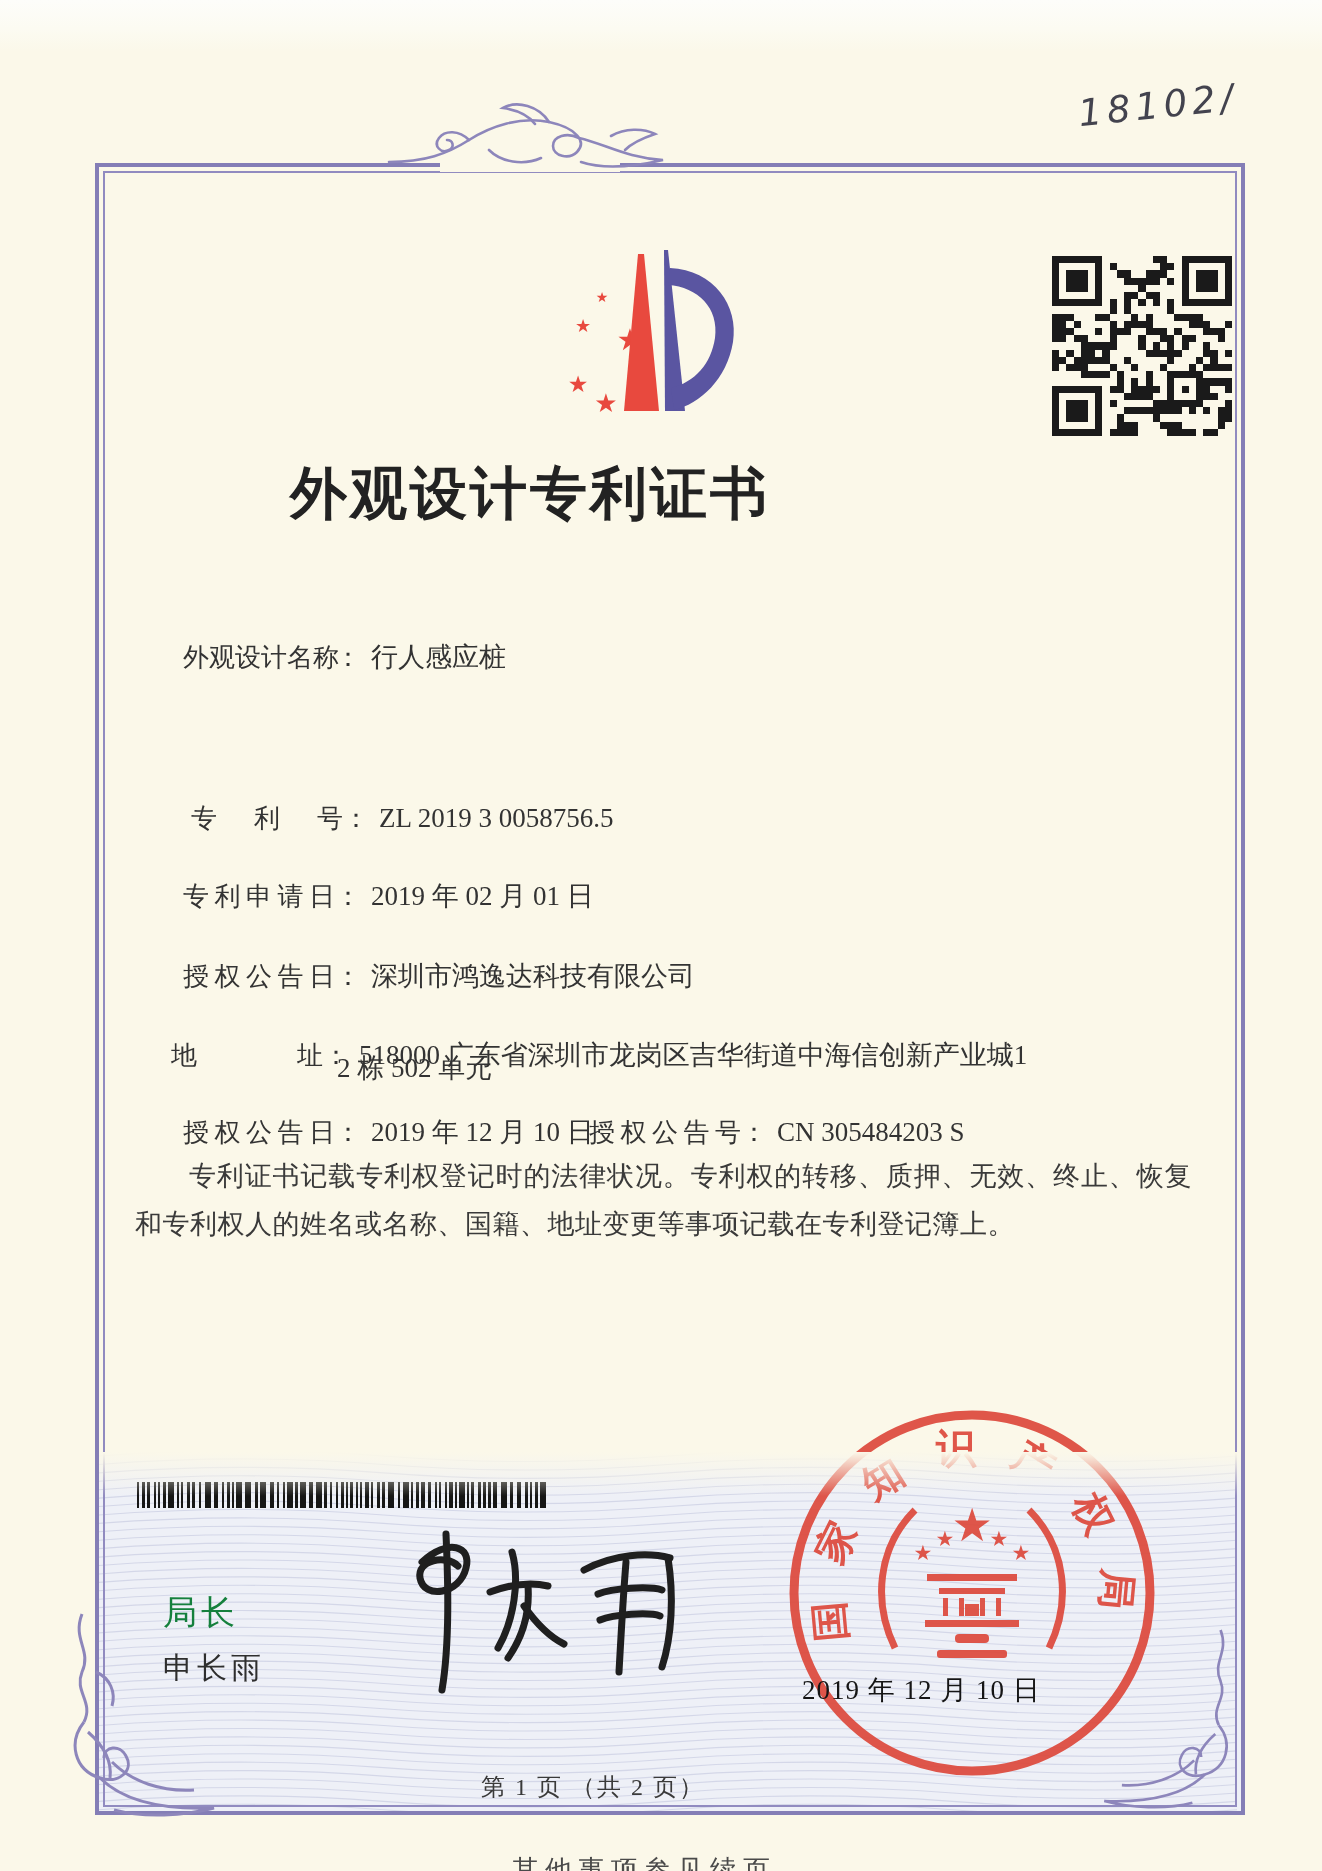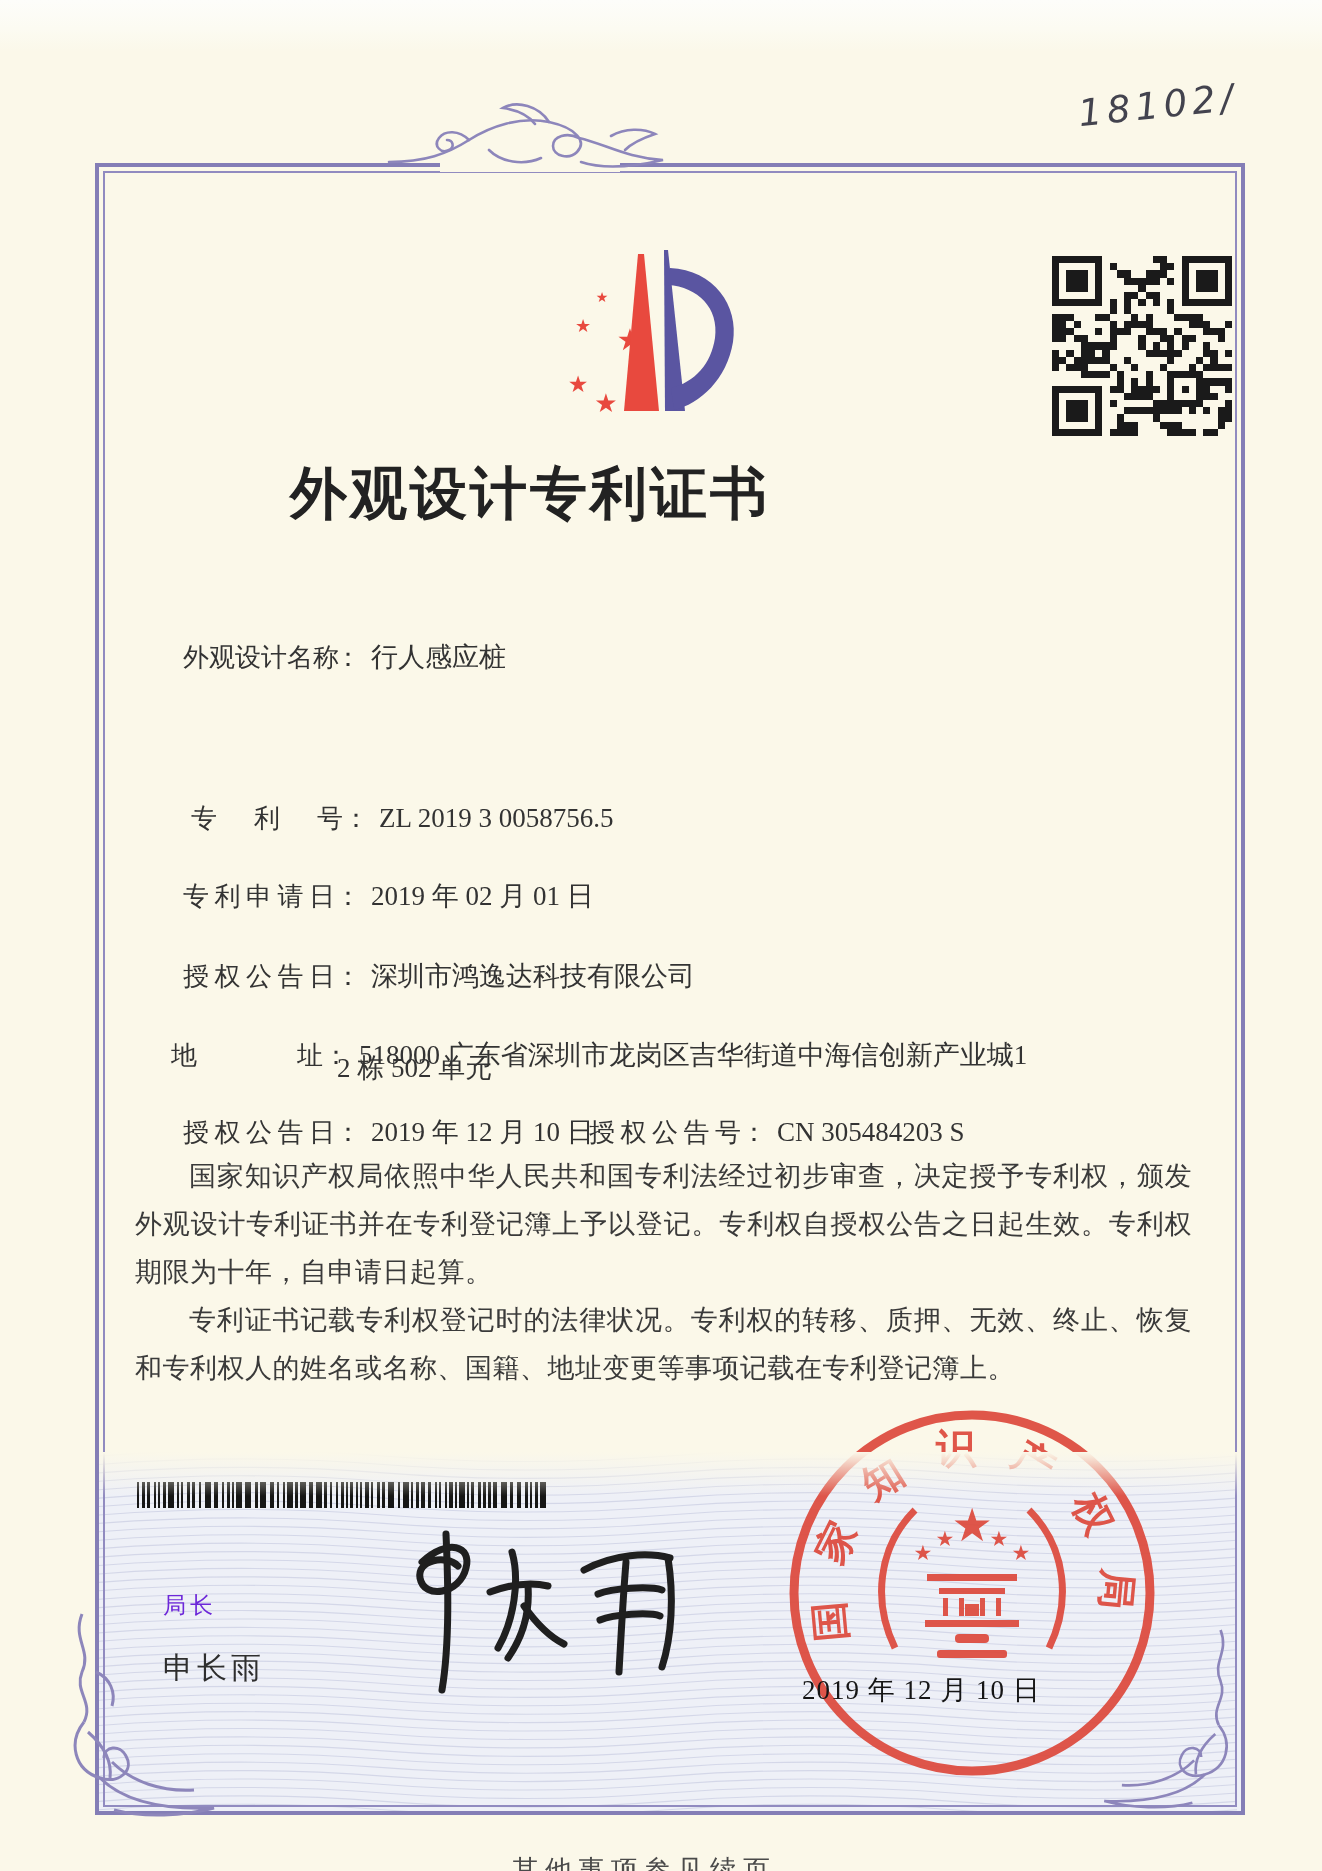--- a/index.html
+++ b/index.html
@@ -19,21 +19,21 @@
          letter-spacing:3px;color:#222;}
   .frow{font-size:26px;color:#333;white-space:pre;line-height:1;}
   .flabel{display:inline-block;width:152px;text-align:justify;text-align-last:justify;vertical-align:bottom;}
   .fcolon{display:inline-block;margin-right:10px;}
   .fvalue{font-size:27px;}
   .addr2{left:337px;top:1050px;font-size:27px;color:#333;white-space:pre;}
   .para{left:135px;top:1152px;width:1057px;font-size:27px;line-height:48px;color:#3a3a3a;
         text-align:justify;letter-spacing:0.5px;}
   .para p{margin:0;text-indent:2em;}
   .barcode{left:137px;top:1482px;width:420px;height:26px;font-size:0;white-space:nowrap;}
-  .signer-title{left:163px;top:1590px;font-size:23px;color:#6d28d9;letter-spacing:4px;}
+  .signer-title{left:163px;top:1590px;font-size:34px;color:#15803d;letter-spacing:4px;}
   .signer-name{left:163px;top:1648px;font-size:30px;color:#2e2e2e;letter-spacing:4px;}
   .seal-date{left:802px;top:1672px;font-size:27px;letter-spacing:1px;color:#151515;white-space:pre;z-index:6;}
   .footer{left:103px;top:1771px;width:980px;text-align:center;font-size:24px;letter-spacing:2px;color:#3a3a3a;white-space:pre;}
   .bottom-clip{left:512px;top:1852px;height:19px;overflow:hidden;font-size:27px;letter-spacing:6px;color:#4a4a4a;white-space:pre;}
   .wm-fade{left:99px;top:1452px;width:1142px;height:44px;
         background:linear-gradient(#fbf8e9,rgba(251,248,233,0));z-index:2;}
   svg{display:block;}
 </style>
 </head>
 <body>
@@ -467,21 +467,20 @@
   </div>
   <div class="abs addr2">2 栋 502 单元</div>
   <div class="abs frow" style="left:157px;top:1093px;">
     <span class="flabel">授权公告日</span><span class="fcolon">：</span><span class="fvalue">2019 年 12 月 10 日</span>
   </div>
   <div class="abs frow" style="left:563px;top:1093px;">
     <span class="flabel">授权公告号</span><span class="fcolon">：</span><span class="fvalue">CN 305484203 S</span>
   </div>
 
   <div class="abs para">
-    <p>国家知识产权局依照中华人民共和国专利法经过初步审查，决定授予专利权，颁发外观设计专利证书并在专利登记簿上予以登记。专利权自授权公告之日起生效。专利权期限为十年，自申请日起算。</p>
     <p>专利证书记载专利权登记时的法律状况。专利权的转移、质押、无效、终止、恢复和专利权人的姓名或名称、国籍、地址变更等事项记载在专利登记簿上。</p>
   </div>
 
   <div id="barcode" class="abs barcode"><i style="display: inline-block; height: 100%; background: rgb(22, 22, 22); width: 2px; margin-right: 3px;"></i><i style="display: inline-block; height: 100%; background: rgb(22, 22, 22); width: 3px; margin-right: 2px;"></i><i style="display: inline-block; height: 100%; background: rgb(22, 22, 22); width: 3px; margin-right: 4px;"></i><i style="display: inline-block; height: 100%; background: rgb(22, 22, 22); width: 2px; margin-right: 2px;"></i><i style="display: inline-block; height: 100%; background: rgb(22, 22, 22); width: 2px; margin-right: 3px;"></i><i style="display: inline-block; height: 100%; background: rgb(22, 22, 22); width: 3px; margin-right: 2px;"></i><i style="display: inline-block; height: 100%; background: rgb(22, 22, 22); width: 6px; margin-right: 3px;"></i><i style="display: inline-block; height: 100%; background: rgb(22, 22, 22); width: 2px; margin-right: 2px;"></i><i style="display: inline-block; height: 100%; background: rgb(22, 22, 22); width: 2px; margin-right: 4px;"></i><i style="display: inline-block; height: 100%; background: rgb(22, 22, 22); width: 3px; margin-right: 2px;"></i><i style="display: inline-block; height: 100%; background: rgb(22, 22, 22); width: 3px; margin-right: 4px;"></i><i style="display: inline-block; height: 100%; background: rgb(22, 22, 22); width: 2px; margin-right: 4px;"></i><i style="display: inline-block; height: 100%; background: rgb(22, 22, 22); width: 6px; margin-right: 3px;"></i><i style="display: inline-block; height: 100%; background: rgb(22, 22, 22); width: 4px; margin-right: 4px;"></i><i style="display: inline-block; height: 100%; background: rgb(22, 22, 22); width: 2px; margin-right: 3px;"></i><i style="display: inline-block; height: 100%; background: rgb(22, 22, 22); width: 3px; margin-right: 2px;"></i><i style="display: inline-block; height: 100%; background: rgb(22, 22, 22); width: 2px; margin-right: 2px;"></i><i style="display: inline-block; height: 100%; background: rgb(22, 22, 22); width: 6px; margin-right: 3px;"></i><i style="display: inline-block; height: 100%; background: rgb(22, 22, 22); width: 6px; margin-right: 4px;"></i><i style="display: inline-block; height: 100%; background: rgb(22, 22, 22); width: 3px; margin-right: 2px;"></i><i style="display: inline-block; height: 100%; background: rgb(22, 22, 22); width: 6px; margin-right: 4px;"></i><i style="display: inline-block; height: 100%; background: rgb(22, 22, 22); width: 4px; margin-right: 3px;"></i><i style="display: inline-block; height: 100%; background: rgb(22, 22, 22); width: 2px; margin-right: 4px;"></i><i style="display: inline-block; height: 100%; background: rgb(22, 22, 22); width: 2px; margin-right: 2px;"></i><i style="display: inline-block; height: 100%; background: rgb(22, 22, 22); width: 6px; margin-right: 2px;"></i><i style="display: inline-block; height: 100%; background: rgb(22, 22, 22); width: 3px; margin-right: 2px;"></i><i style="display: inline-block; height: 100%; background: rgb(22, 22, 22); width: 6px; margin-right: 3px;"></i><i style="display: inline-block; height: 100%; background: rgb(22, 22, 22); width: 4px; margin-right: 3px;"></i><i style="display: inline-block; height: 100%; background: rgb(22, 22, 22); width: 6px; margin-right: 2px;"></i><i style="display: inline-block; height: 100%; background: rgb(22, 22, 22); width: 3px; margin-right: 3px;"></i><i style="display: inline-block; height: 100%; background: rgb(22, 22, 22); width: 2px; margin-right: 4px;"></i><i style="display: inline-block; height: 100%; background: rgb(22, 22, 22); width: 2px; margin-right: 3px;"></i><i style="display: inline-block; height: 100%; background: rgb(22, 22, 22); width: 3px; margin-right: 2px;"></i><i style="display: inline-block; height: 100%; background: rgb(22, 22, 22); width: 2px; margin-right: 2px;"></i><i style="display: inline-block; height: 100%; background: rgb(22, 22, 22); width: 3px; margin-right: 3px;"></i><i style="display: inline-block; height: 100%; background: rgb(22, 22, 22); width: 2px; margin-right: 2px;"></i><i style="display: inline-block; height: 100%; background: rgb(22, 22, 22); width: 2px; margin-right: 3px;"></i><i style="display: inline-block; height: 100%; background: rgb(22, 22, 22); width: 4px; margin-right: 2px;"></i><i style="display: inline-block; height: 100%; background: rgb(22, 22, 22); width: 2px; margin-right: 4px;"></i><i style="display: inline-block; height: 100%; background: rgb(22, 22, 22); width: 3px; margin-right: 2px;"></i><i style="display: inline-block; height: 100%; background: rgb(22, 22, 22); width: 3px; margin-right: 3px;"></i><i style="display: inline-block; height: 100%; background: rgb(22, 22, 22); width: 6px; margin-right: 4px;"></i><i style="display: inline-block; height: 100%; background: rgb(22, 22, 22); width: 2px; margin-right: 3px;"></i><i style="display: inline-block; height: 100%; background: rgb(22, 22, 22); width: 6px; margin-right: 2px;"></i><i style="display: inline-block; height: 100%; background: rgb(22, 22, 22); width: 2px; margin-right: 3px;"></i><i style="display: inline-block; height: 100%; background: rgb(22, 22, 22); width: 3px; margin-right: 2px;"></i><i style="display: inline-block; height: 100%; background: rgb(22, 22, 22); width: 4px; margin-right: 3px;"></i><i style="display: inline-block; height: 100%; background: rgb(22, 22, 22); width: 3px; margin-right: 4px;"></i><i style="display: inline-block; height: 100%; background: rgb(22, 22, 22); width: 2px; margin-right: 2px;"></i><i style="display: inline-block; height: 100%; background: rgb(22, 22, 22); width: 2px; margin-right: 4px;"></i><i style="display: inline-block; height: 100%; background: rgb(22, 22, 22); width: 2px; margin-right: 2px;"></i><i style="display: inline-block; height: 100%; background: rgb(22, 22, 22); width: 4px; margin-right: 2px;"></i><i style="display: inline-block; height: 100%; background: rgb(22, 22, 22); width: 2px; margin-right: 2px;"></i><i style="display: inline-block; height: 100%; background: rgb(22, 22, 22); width: 6px; margin-right: 2px;"></i><i style="display: inline-block; height: 100%; background: rgb(22, 22, 22); width: 2px; margin-right: 2px;"></i><i style="display: inline-block; height: 100%; background: rgb(22, 22, 22); width: 3px; margin-right: 4px;"></i><i style="display: inline-block; height: 100%; background: rgb(22, 22, 22); width: 3px; margin-right: 2px;"></i><i style="display: inline-block; height: 100%; background: rgb(22, 22, 22); width: 3px; margin-right: 2px;"></i><i style="display: inline-block; height: 100%; background: rgb(22, 22, 22); width: 3px; margin-right: 2px;"></i><i style="display: inline-block; height: 100%; background: rgb(22, 22, 22); width: 4px; margin-right: 4px;"></i><i style="display: inline-block; height: 100%; background: rgb(22, 22, 22); width: 6px; margin-right: 3px;"></i><i style="display: inline-block; height: 100%; background: rgb(22, 22, 22); width: 3px; margin-right: 4px;"></i><i style="display: inline-block; height: 100%; background: rgb(22, 22, 22); width: 4px; margin-right: 4px;"></i><i style="display: inline-block; height: 100%; background: rgb(22, 22, 22); width: 3px; margin-right: 2px;"></i><i style="display: inline-block; height: 100%; background: rgb(22, 22, 22); width: 2px; margin-right: 3px;"></i><i style="display: inline-block; height: 100%; background: rgb(22, 22, 22); width: 3px; margin-right: 2px;"></i><i style="display: inline-block; height: 100%; background: rgb(22, 22, 22); width: 6px; margin-right: 3px;"></i></div>
 
   <div class="abs signer-title">局长</div>
   <div class="abs signer-name">申长雨</div>
 
   <svg class="abs" style="left:360px;top:1520px;" width="350" height="190" viewBox="0 0 350 190">
     <g fill="none" stroke="#1f1f1f" stroke-width="7" stroke-linecap="round" stroke-linejoin="round">
@@ -523,16 +522,17 @@
       <rect x="148" y="222" width="94" height="7"></rect>
       <rect x="178" y="236" width="34" height="9" rx="4"></rect>
       <rect x="160" y="252" width="70" height="8" rx="3"></rect>
       <path d="M118,250 C96,205 100,150 138,112" fill="none" stroke="#dd4a3d" stroke-width="7"></path>
       <path d="M272,250 C294,205 290,150 252,112" fill="none" stroke="#dd4a3d" stroke-width="7"></path>
     </g>
   </svg>
 
   <div class="abs seal-date">2019 年 12 月 10 日</div>
 
+  <div class="abs footer">第 1 页 （共 2 页）</div>
 
   <div class="abs bottom-clip">其他事项参见续页</div>
 
 </div>
 
 </body></html>

